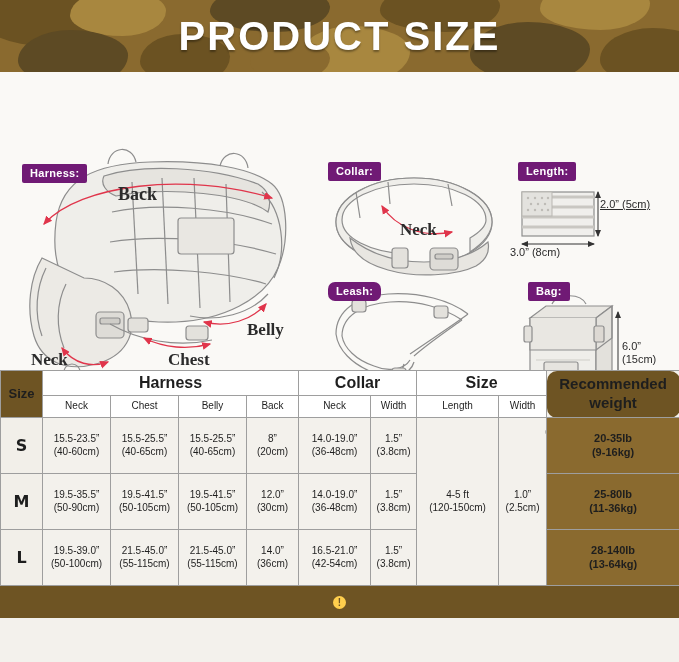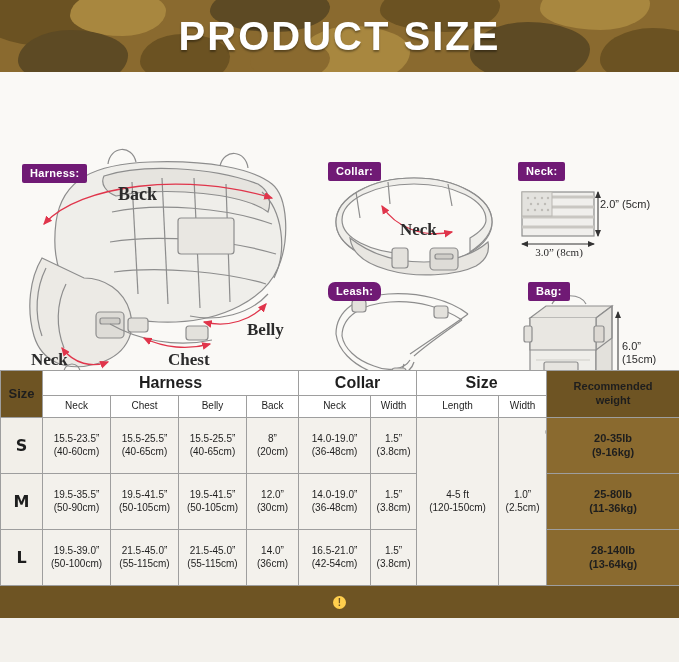--- a/index.html
+++ b/index.html
@@ -89,21 +89,21 @@
   }
   .hdr-group { background:#ffffff; font-size:16px; font-weight:bold; height:22px; }
   .hdr-sub { background:#ffffff; font-size:10px; font-weight:normal; height:22px; }
   .size-cell {
     background:#f2efe9; font-weight:bold; font-size:16px; font-family:"DejaVu Sans", sans-serif;
   }
   .size-hdr {
     background:#6e5423; color:#fff; font-weight:bold; font-size:13px;
   }
   .rec-hdr {
-    background:#6e5423; color:#fff; font-weight:bold; font-size:11px; line-height:1.3;
+    background:#6e5423; color:#fff; font-weight:bold; font-size:15px; line-height:1.3;border-radius:10px;
   }
   .rec-cell {
     background:#8a6a2f; color:#fff; font-weight:bold; font-size:11px; line-height:1.4;
   }
   .leash-merge { font-size:10px; }
   .row-body td { height: 56px; }
 
   
   .note {
     width: 679px;
@@ -304,33 +304,33 @@
     </g>
     <g stroke="#333" stroke-width="1">
       <line x1="618" y1="240" x2="618" y2="322" marker-start="url(#bks)" marker-end="url(#bk)"></line>
       <line x1="530" y1="338" x2="594" y2="338" marker-start="url(#bks)" marker-end="url(#bk)"></line>
       <line x1="598" y1="340" x2="614" y2="328" marker-start="url(#bks)" marker-end="url(#bk)"></line>
     </g>
   </svg>
 
   <div class="tag" style="left:22px; top:92px;">Harness:</div>
   <div class="tag" style="left:328px; top:90px;">Collar:</div>
-  <div class="tag" style="left:518px; top:90px;">Neck:</div>
+  <div class="tag" style="left:518px; top:90px;">Length:</div>
   <div class="tag" style="left:328px; top:210px;border-radius:7px;">Leash:</div>
   <div class="tag" style="left:528px; top:210px;">Bag:</div>
 
   <div class="lbl" style="left:118px; top:112px; font-size:18px;">Back</div>
   <div class="lbl" style="left:31px; top:278px; font-size:17px;">Neck</div>
   <div class="lbl" style="left:168px; top:278px; font-size:17px;">Chest</div>
   <div class="lbl" style="left:247px; top:248px; font-size:17px;">Belly</div>
   <div class="lbl" style="left:400px; top:148px; font-size:17px;">Neck</div>
   <div class="lbl" style="left:388px; top:326px; font-size:17px;">Length</div>
 
-  <div class="dim" style="left:600px; top:126px; width:72px; text-align:left;">2.0” (5cm)</div>
-  <div class="dim" style="left:520px; top:174px; width:78px;font-family:Liberation Serif, serif;">3.0” (8cm)</div>
+  <div class="dim" style="left:600px; top:126px; width:72px; text-align:left;text-decoration:underline;">2.0” (5cm)</div>
+  <div class="dim" style="left:496px; top:174px; width:78px;">3.0” (8cm)</div>
 
   <div class="dim" style="left:622px; top:268px; width:54px; text-align:left;">
     <span>6.0”</span><br>
     <span>(15cm)</span>
   </div>
   <div class="dim" style="left:524px; top:340px; width:76px;">
     <span>6.0”</span><br>
     <span>(15cm)</span>
   </div>
   <div class="dim" style="left:604px; top:340px; width:66px; text-align:left;">

